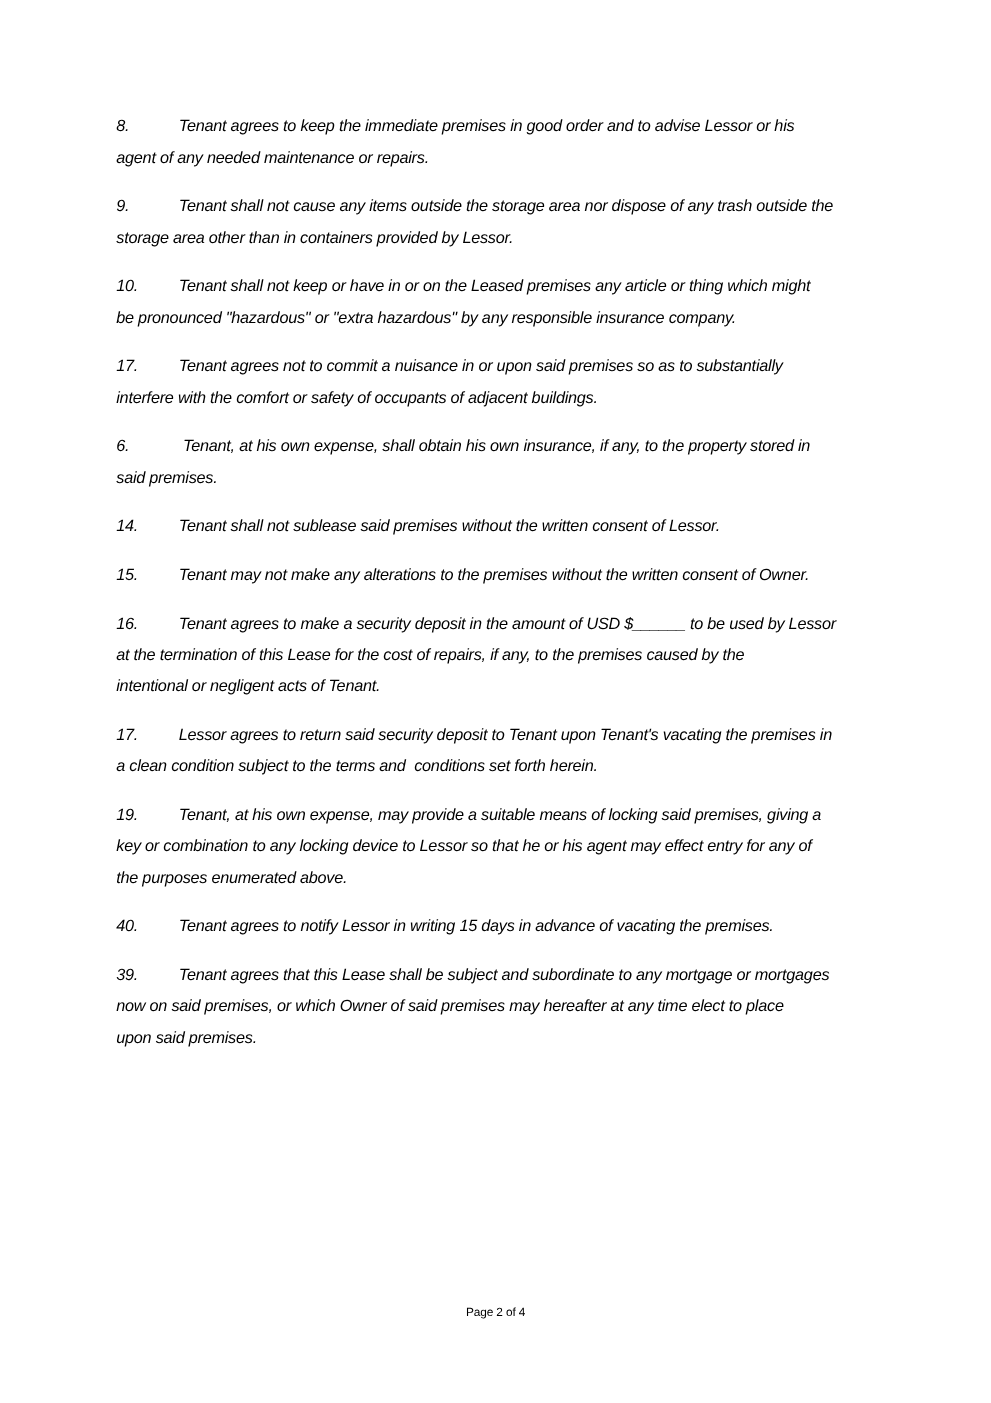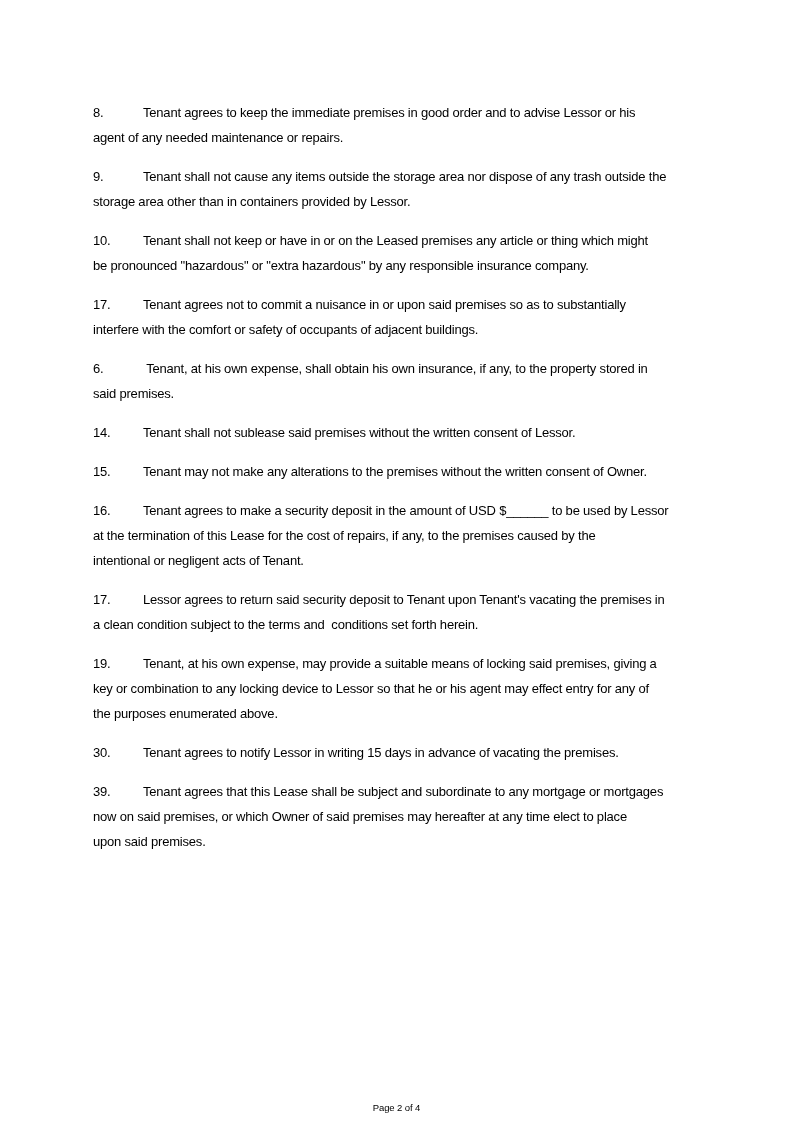--- a/index.html
+++ b/index.html
@@ -15,42 +15,43 @@
   .page {
     position: absolute;
     left: 0; top: 0;
     width: 793px;
     height: 1122px;
     background: #ffffff;
   }
   .content {
     position: absolute;
     left: 93px;
-    top: 100px;
+    top: 88px;
     width: 645px;
+    font-style: italic;
   }
   .clause {
     font-size: 13px;
     line-height: 25px;
     letter-spacing: -0.2px;
     margin-bottom: 14px;
     color: #000000;
   }
   .clause .num {
     display: inline-block;
     width: 50px;
     white-space: pre;
   }
   .clause .txt {
     white-space: pre-wrap;
   }
   .footer {
     position: absolute;
     left: 0;
-    top: 1102px;
+    top: 1045px;
     width: 100%;
     text-align: center;
     font-size: 9.5px;
     letter-spacing: -0.1px;
     color: #000000;
   }
 </style>
 </head>
 <body>
 
@@ -69,19 +70,19 @@
     <p class="clause"><span class="num">14.</span><span class="txt">Tenant shall not sublease said premises without the written consent of Lessor.</span></p>
     <p class="clause"><span class="num">15.</span><span class="txt">Tenant may not make any alterations to the premises without the written consent of Owner.</span></p>
     <p class="clause"><span class="num">16.</span><span class="txt">Tenant agrees to make a security deposit in the amount of USD $______ to be used by Lessor
 at the termination of this Lease for the cost of repairs, if any, to the premises caused by the
 intentional or negligent acts of Tenant.</span></p>
     <p class="clause"><span class="num">17.</span><span class="txt">Lessor agrees to return said security deposit to Tenant upon Tenant's vacating the premises in
 a clean condition subject to the terms and  conditions set forth herein.</span></p>
     <p class="clause"><span class="num">19.</span><span class="txt">Tenant, at his own expense, may provide a suitable means of locking said premises, giving a
 key or combination to any locking device to Lessor so that he or his agent may effect entry for any of
 the purposes enumerated above.</span></p>
-    <p class="clause"><span class="num">30.</span><span class="txt">Tenant agrees to notify Lessor in writing 15 days in advance of vacating the premises.</span></p>
+    <p class="clause"><span class="num">40.</span><span class="txt">Tenant agrees to notify Lessor in writing 15 days in advance of vacating the premises.</span></p>
     <p class="clause"><span class="num">39.</span><span class="txt">Tenant agrees that this Lease shall be subject and subordinate to any mortgage or mortgages
 now on said premises, or which Owner of said premises may hereafter at any time elect to place
 upon said premises.</span></p>
   </div>
   <div class="footer">Page 2 of 4</div>
 </div>
 
 </body></html>

